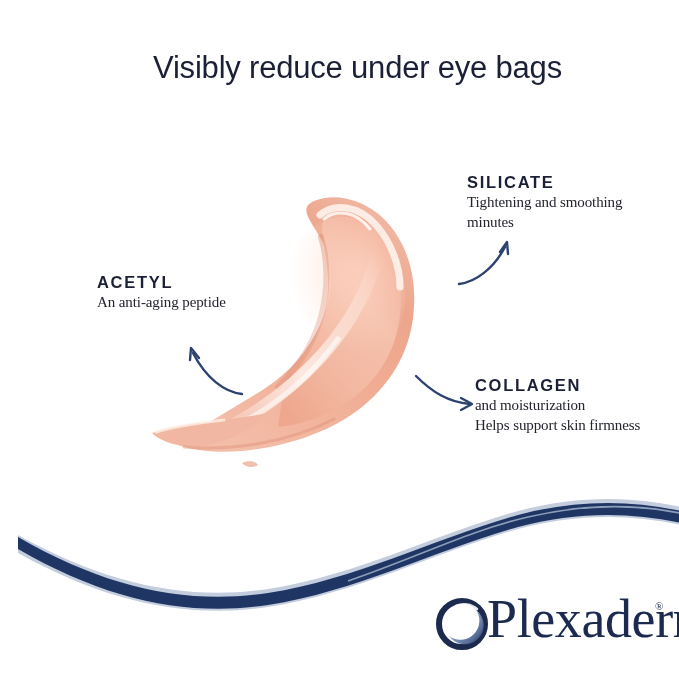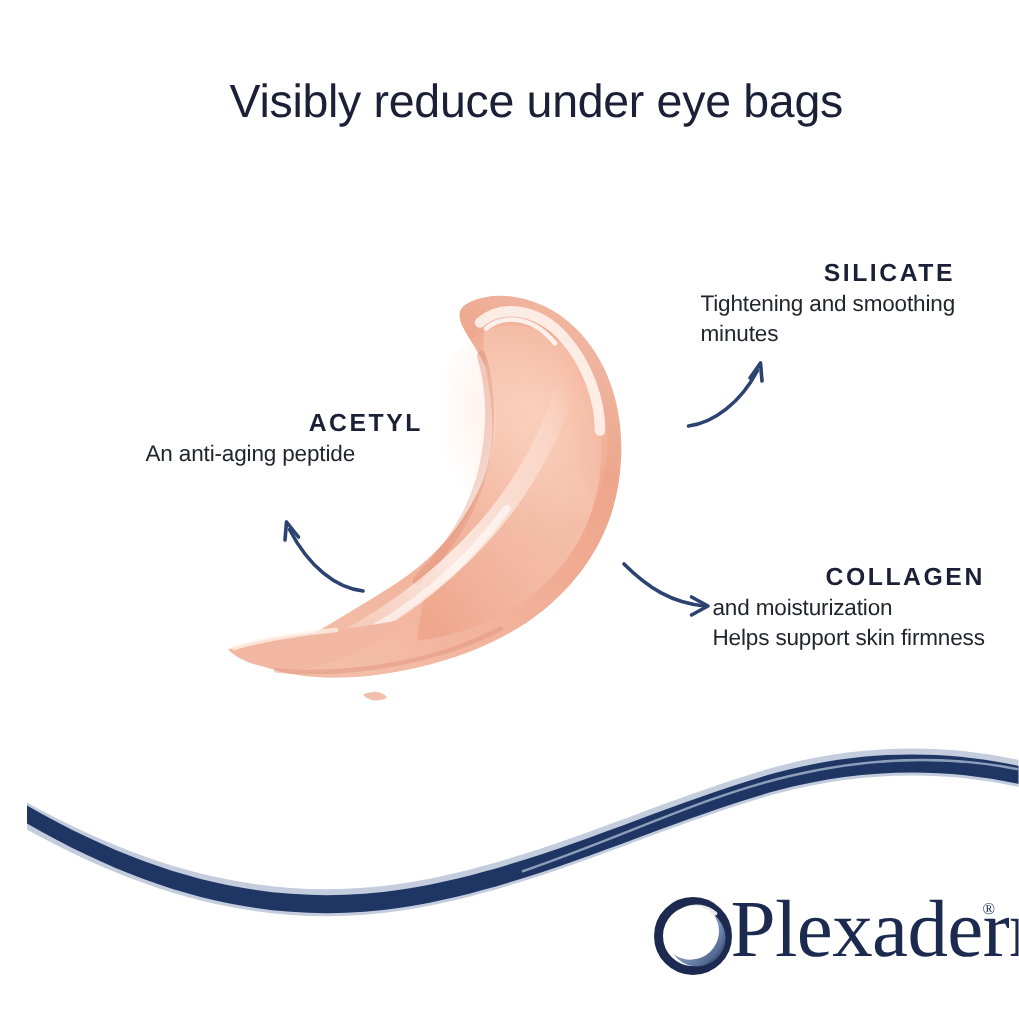--- a/index.html
+++ b/index.html
@@ -43,30 +43,29 @@
 
   
   .annot { position: absolute; }
   .annot .a-title {
     color: #1c2036;
     font-size: 16.5px;
     font-weight: 700;
     letter-spacing: 1.7px;
     line-height: 21px;
     white-space: pre;
-    text-align: right;
   }
   .annot .a-body {
     color: #23242e;
     font-size: 15px;
     font-weight: 400;
     line-height: 19.5px;
     letter-spacing: -0.1px;
   }
-  .annot .a-body span { display: block; white-space: pre; }
+  .annot .a-body span { display: block; white-space: pre; font-family: Liberation Serif, serif; }
 
   #annot-silicate { left: 449px; top: 172px; }
   #annot-acetyl   { left: 79px;  top: 272px; width: 185px; }
   #annot-collagen { left: 457px; top: 375px; }
 
   
   #arrows {
     position: absolute;
     left: 0; top: 0;
     width: 679px; height: 679px;

